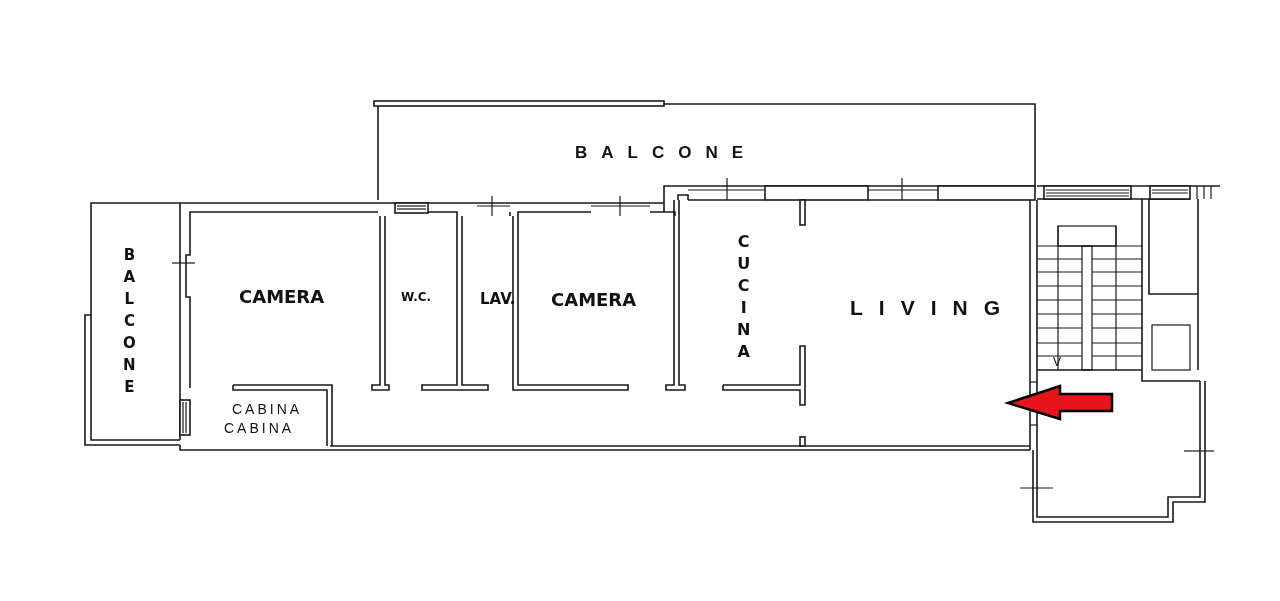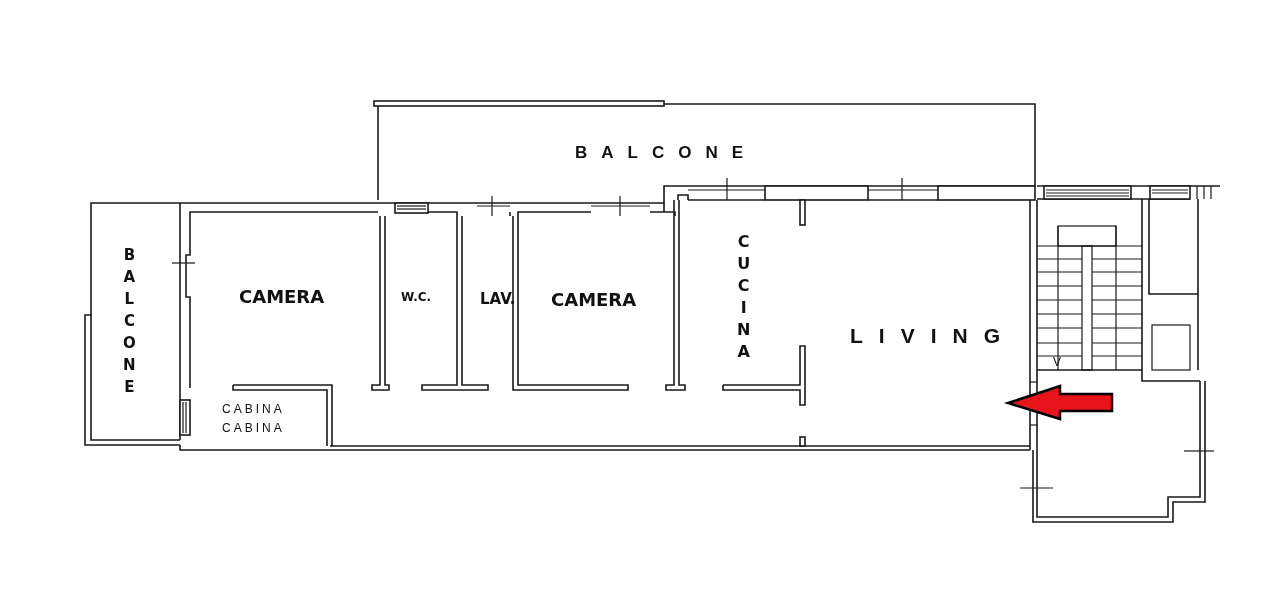--- a/index.html
+++ b/index.html
@@ -166,20 +166,20 @@
 
 <div class="lbl bold vert" style="left:737px; top:234px; font-size:16px;">
   <span style="margin-bottom:6px;">C</span>
   <span style="margin-bottom:6px;">U</span>
   <span style="margin-bottom:6px;">C</span>
   <span style="margin-bottom:6px;">I</span>
   <span style="margin-bottom:6px;">N</span>
   <span>A</span>
 </div>
 
-<div class="lbl spaced" style="left:850px; top:296px; font-size:21px; letter-spacing:16px;margin-top:28px;">LIVING</div>
+<div class="lbl spaced" style="left:850px; top:296px; font-size:21px; letter-spacing:16px;">LIVING</div>
 
-<div class="lbl" style="left:214px; top:400px; font-size:12px; letter-spacing:3px; text-align:right; line-height:19px;">
+<div class="lbl" style="left:224px; top:400px; font-size:14px; letter-spacing:3px; text-align:left; line-height:19px;">
   <div style="padding-left:8px;">CABINA</div>
   <div>CABINA</div>
 </div>
 
 <div class="lbl" style="left:1053px; top:355px; font-size:12px;">V</div>
 
 </body></html>

